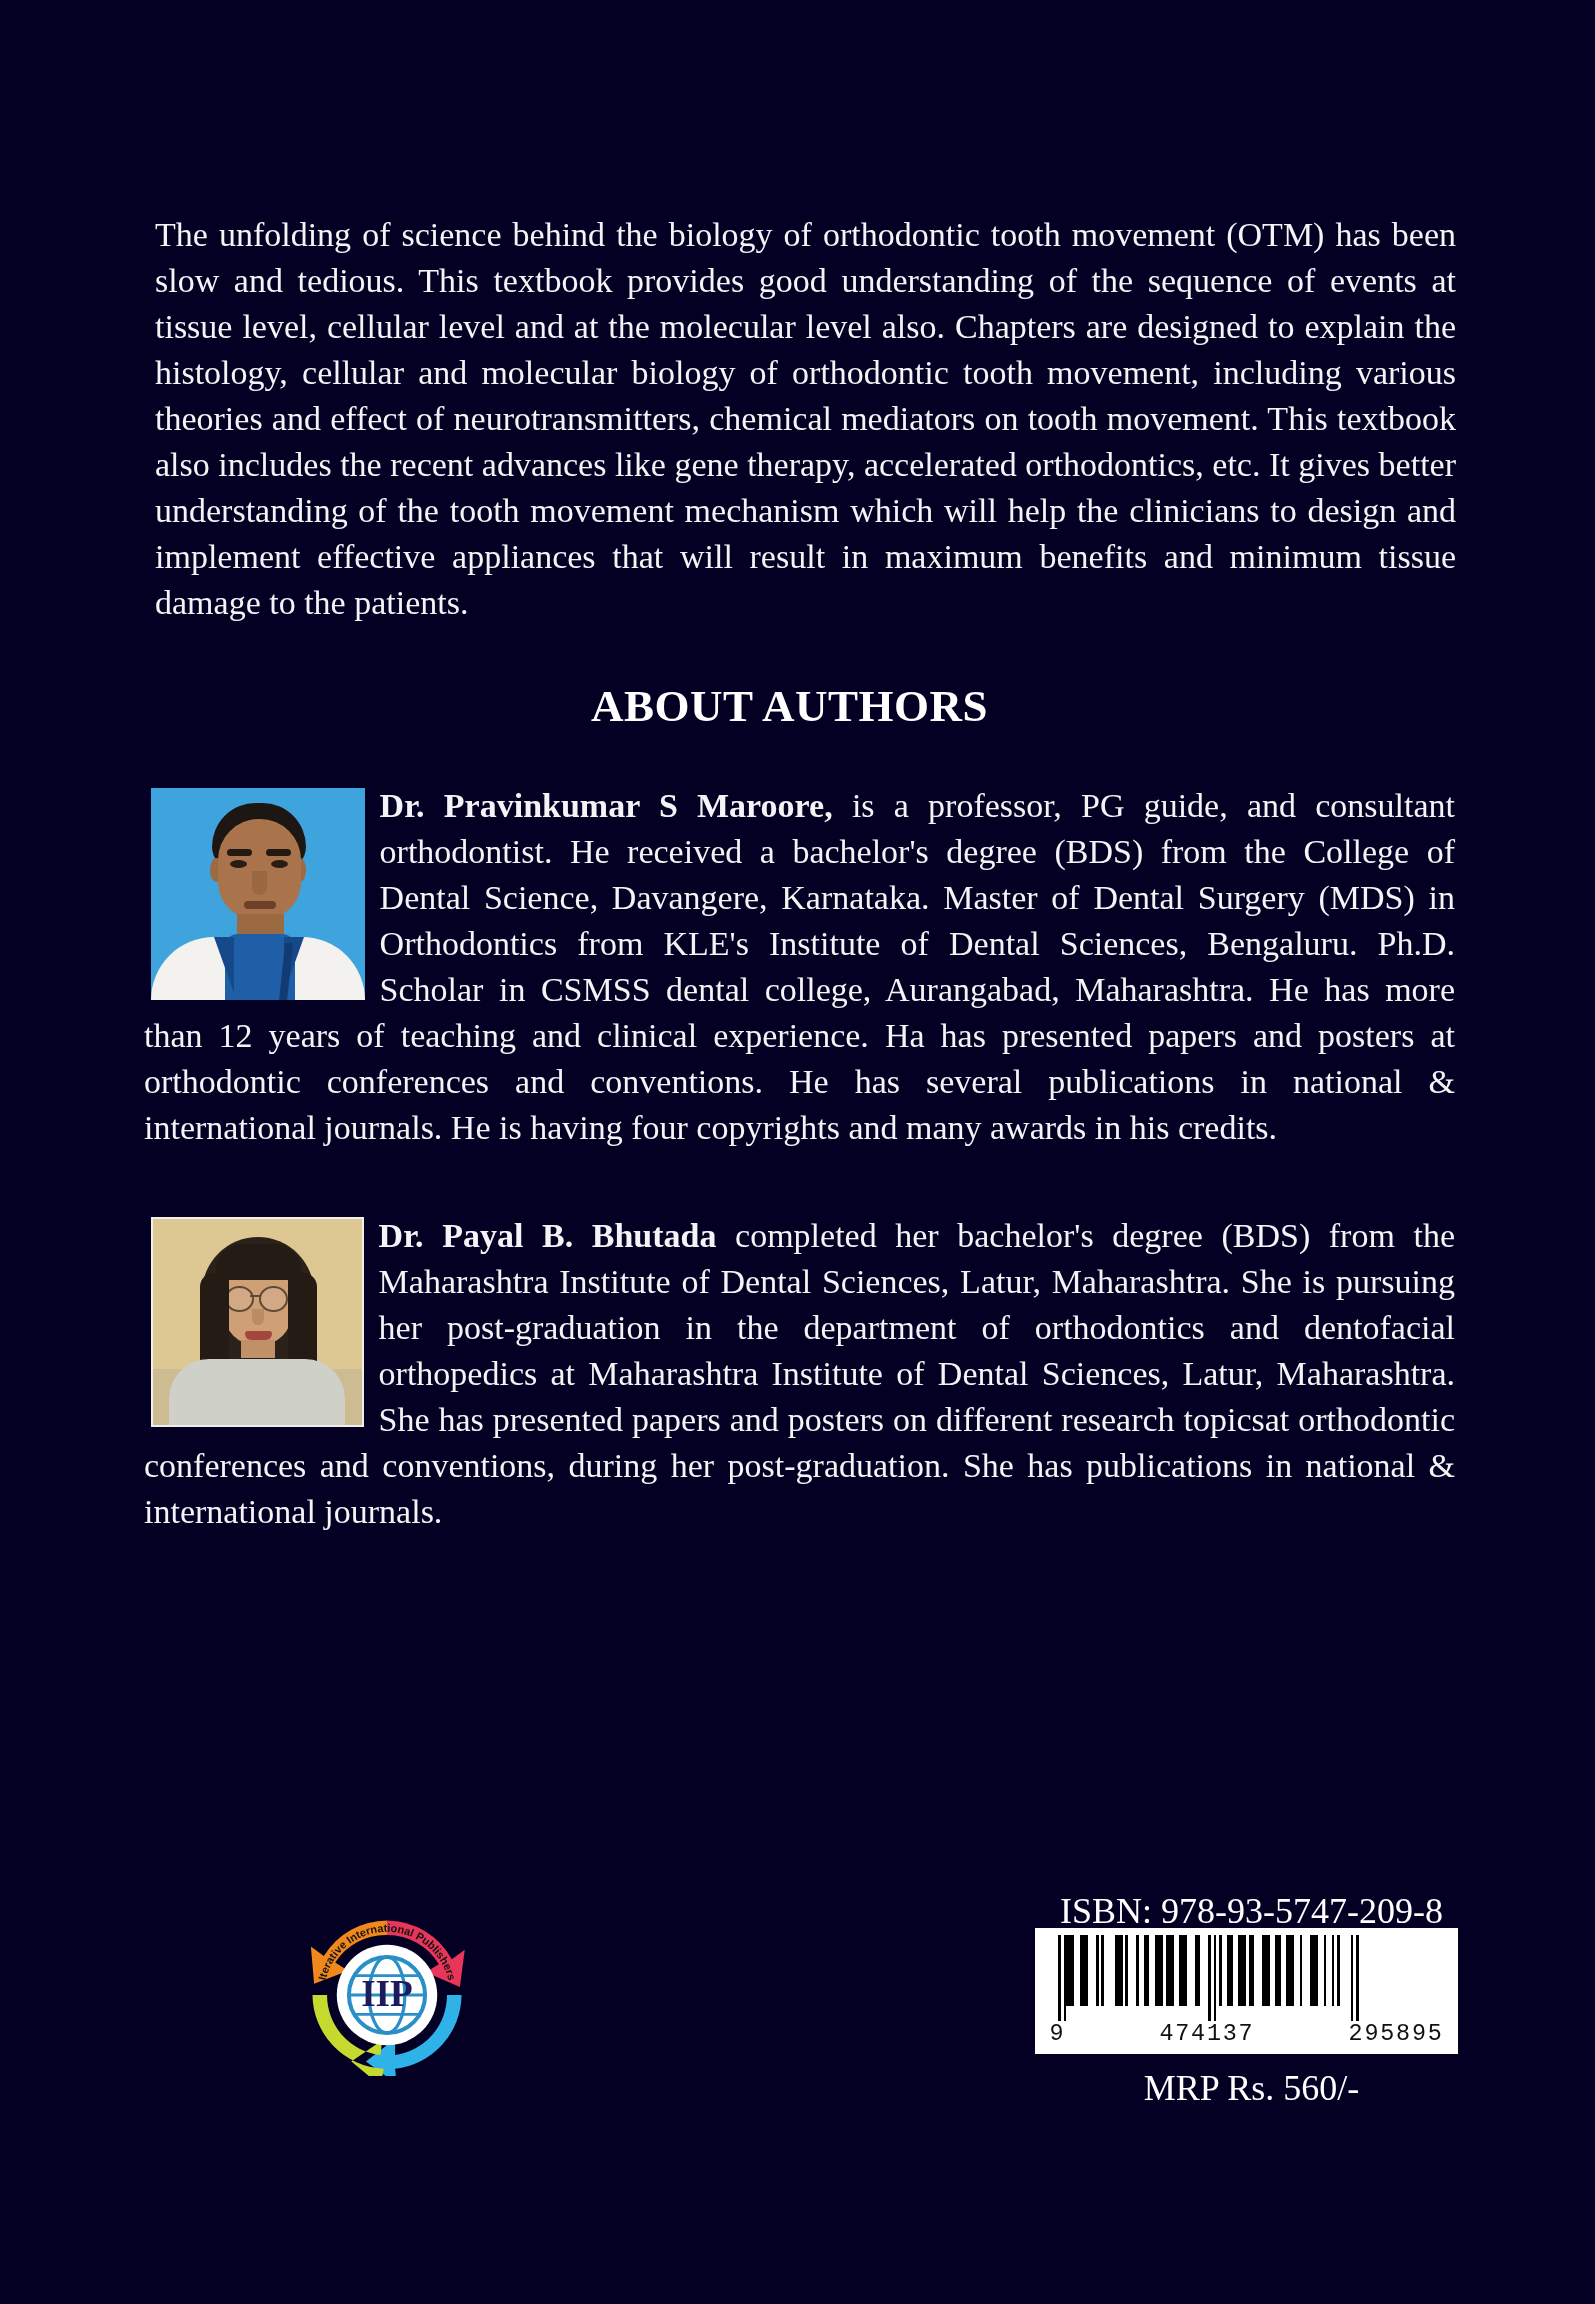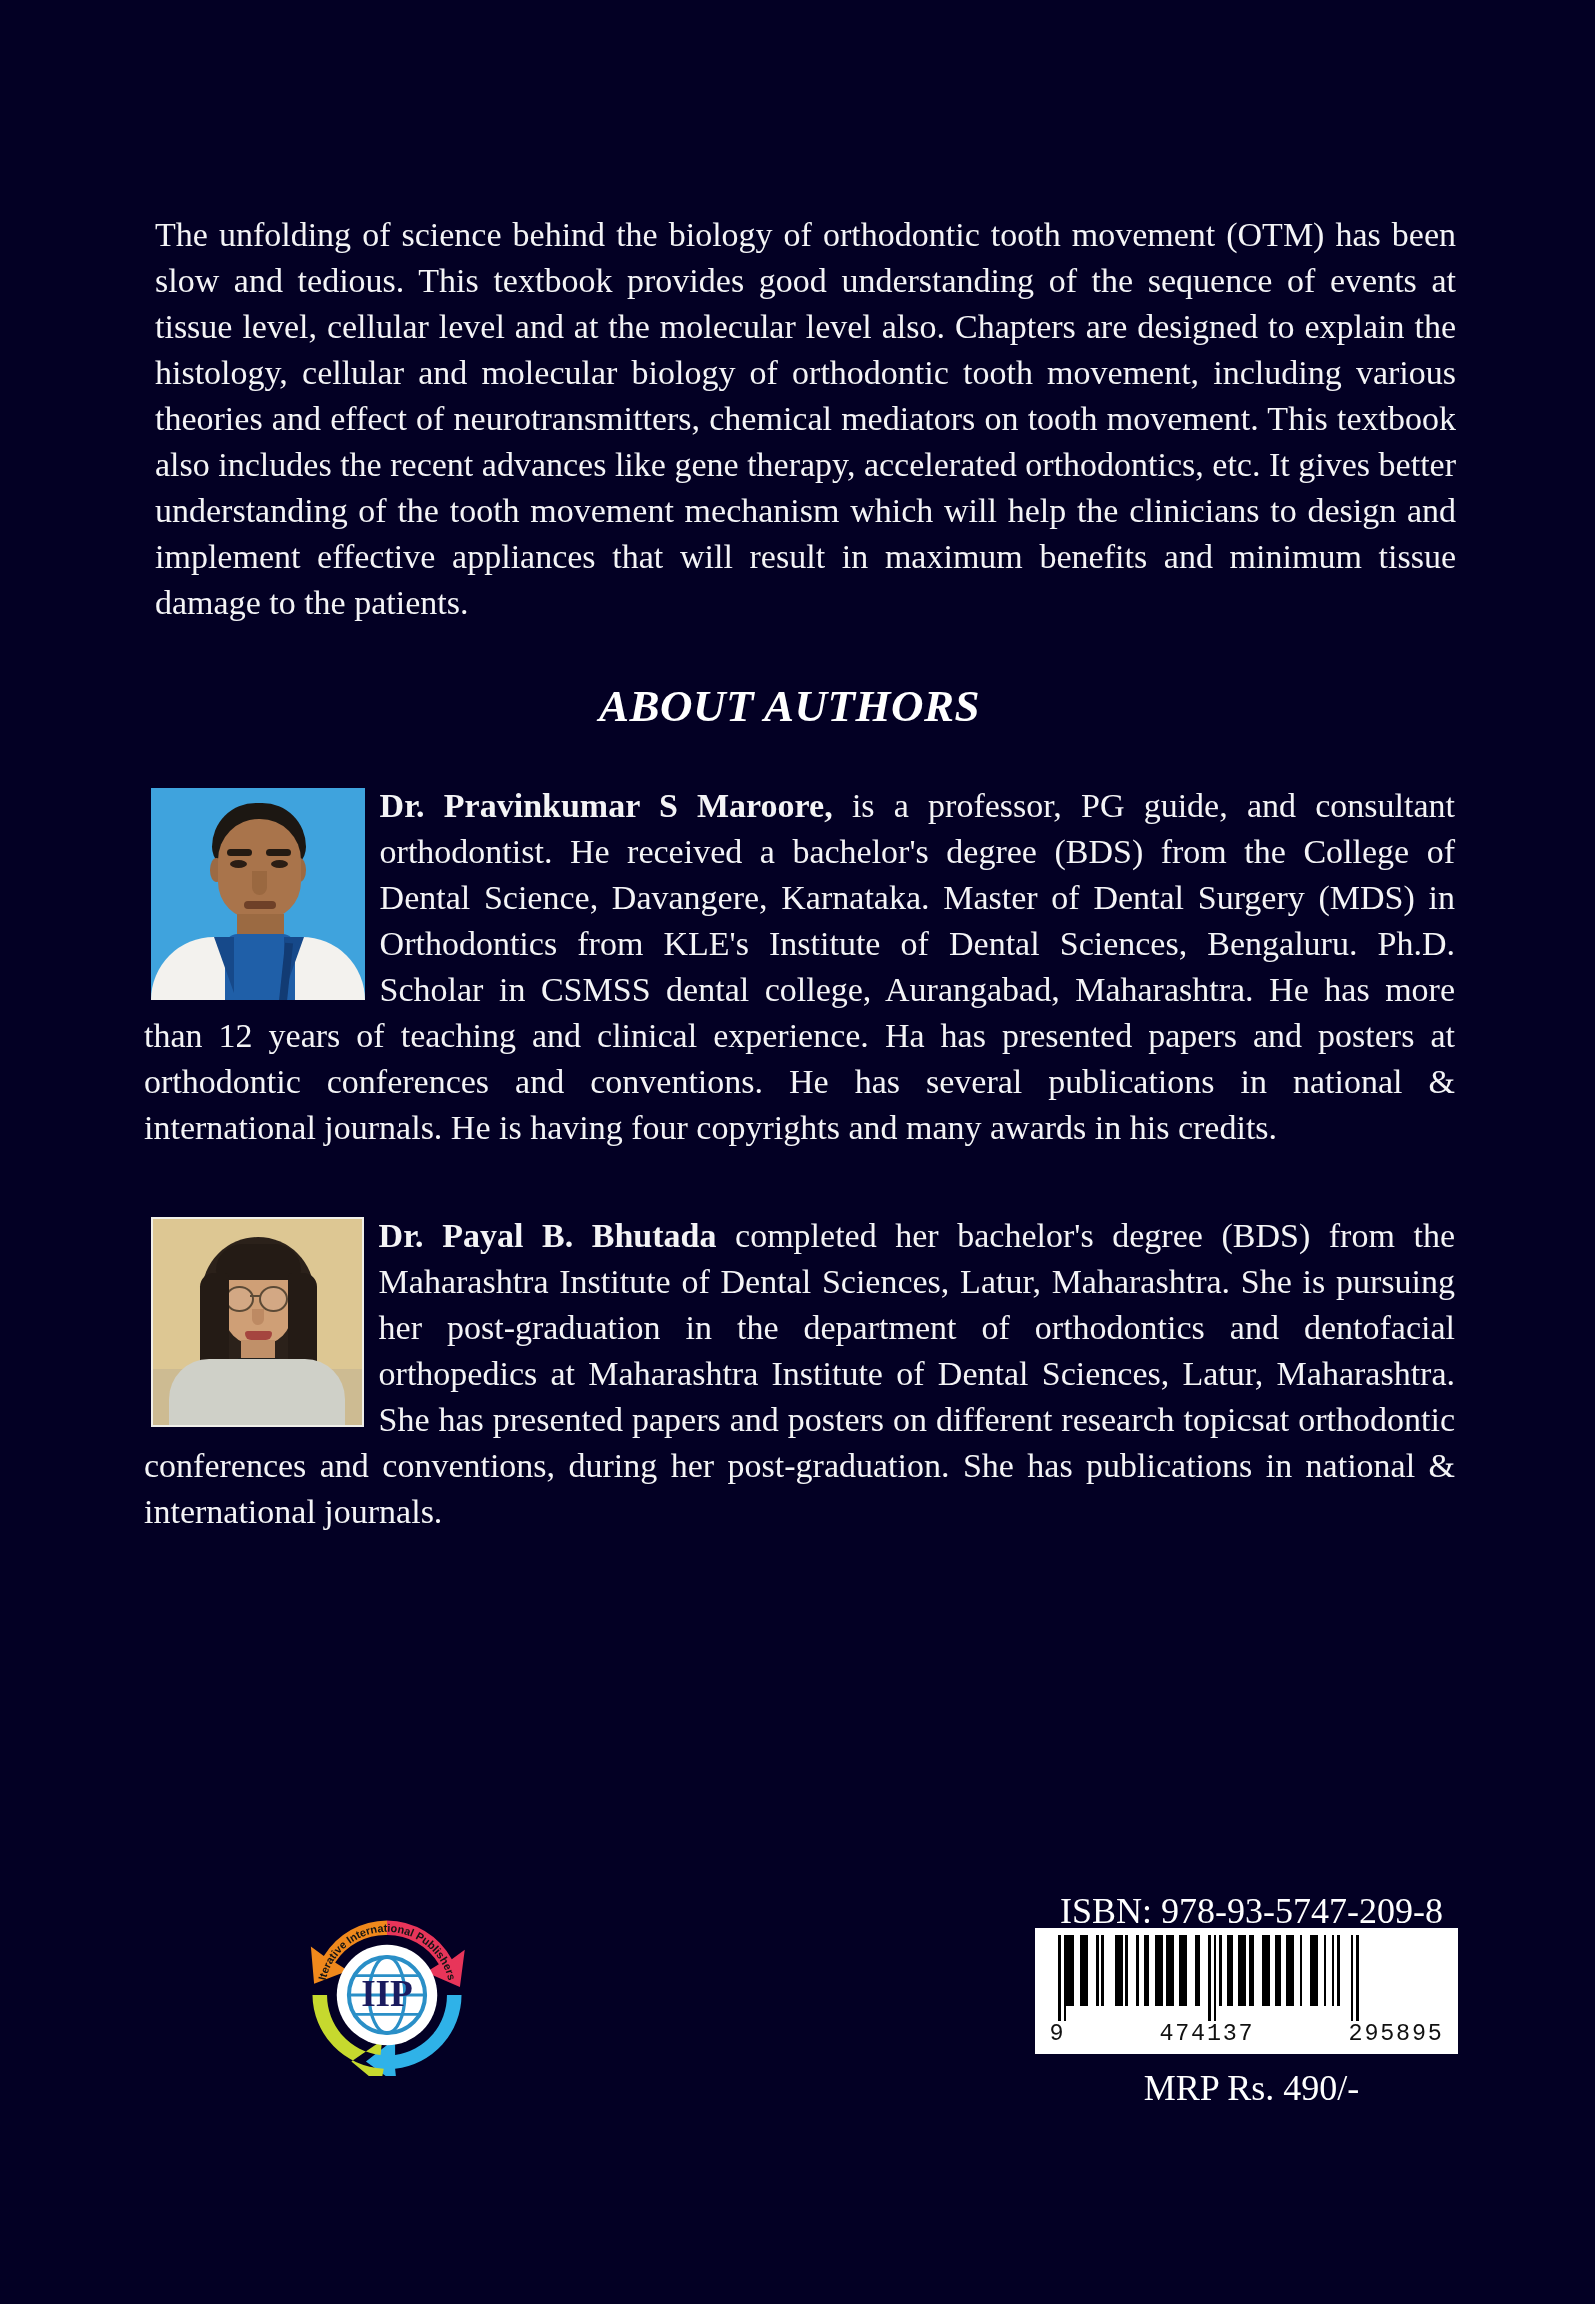--- a/index.html
+++ b/index.html
@@ -29,21 +29,20 @@
     position: absolute;
     left: 0; right: 0;
     top: 124px;
     font-size: 47px;
   }
   #about-authors-heading {
     position: absolute;
     left: 0; right: 17px;
     top: 680px;
     font-size: 45px;
-    font-style: italic;
   }
 
   
   .body-text {
     position: absolute;
     left: 155px;
     width: 1301px;
     font-size: 34px;
     line-height: 46px;
     text-align: justify;
@@ -439,16 +438,16 @@
         <i style="width: 2.7px; background: rgb(0, 0, 0); height: 100%;"></i>
         <i style="width: 10.8px; background: rgb(255, 255, 255); height: 100%;"></i>
       </div>
     <div id="barcode-digits">
       <span>9</span>
       <span>474137</span>
       <span>295895</span>
     </div>
   </div>
 
-  <div id="mrp-text">MRP Rs. 490/-</div>
+  <div id="mrp-text">MRP Rs. 560/-</div>
 
 </div>
 
 
 </body></html>

